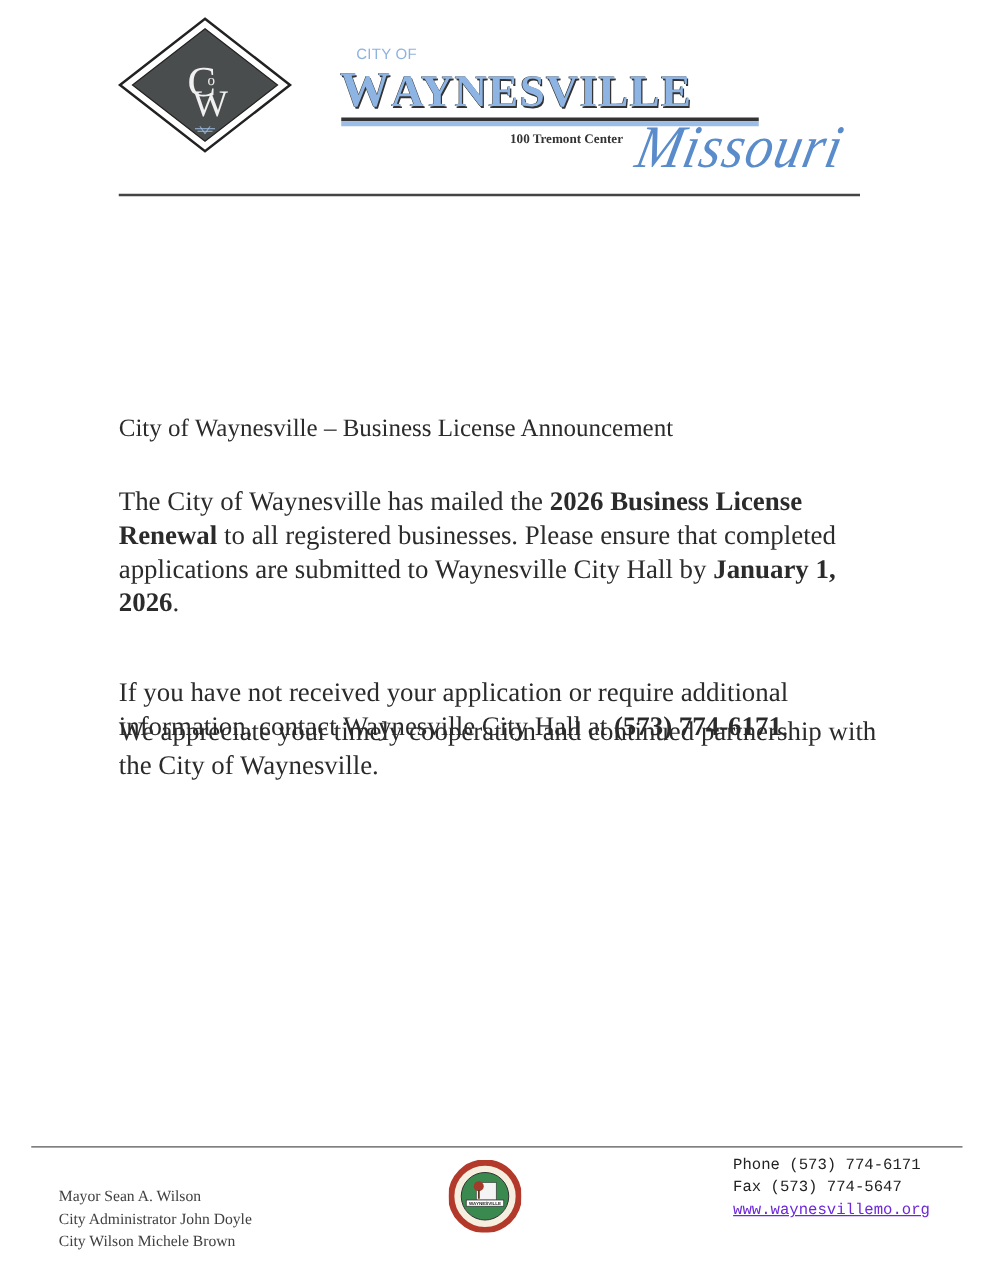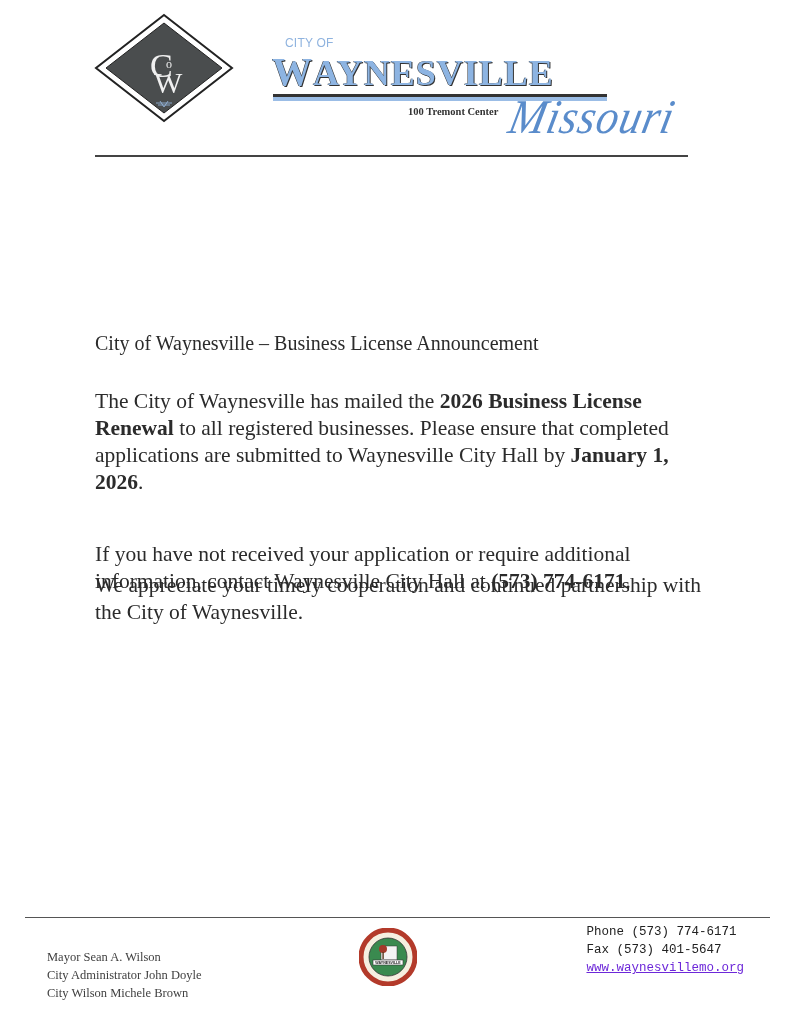--- a/index.html
+++ b/index.html
@@ -77,16 +77,16 @@
     <circle cx="29" cy="29" r="27" fill="none" stroke="#b33a2a" stroke-width="5"></circle>
     <circle cx="29" cy="29" r="19" fill="#3a8a4f" stroke="#333" stroke-width="0.8"></circle>
     <rect x="22" y="18" width="16" height="14" fill="#f4f4f4" stroke="#333" stroke-width="0.5"></rect>
     <circle cx="24" cy="21" r="4" fill="#a33a2a"></circle>
     <rect x="23.4" y="24" width="1.4" height="7" fill="#5a3a20"></rect>
     <rect x="14" y="32" width="30" height="5" fill="#ffffff" stroke="#333" stroke-width="0.6"></rect>
     <text x="29" y="36" text-anchor="middle" font-family="Liberation Sans, sans-serif" font-size="3.6" font-weight="bold" fill="#222">WAYNESVILLE</text>
   </svg>
   <div class="contact">
     <div>Phone (573) 774-6171</div>
-    <div>Fax (573) 401-5647</div>
+    <div>Fax (573) 774-5647</div>
     <div><a>www.waynesvillemo.org</a></div>
   </div>
 </div>
 
 </body></html>

